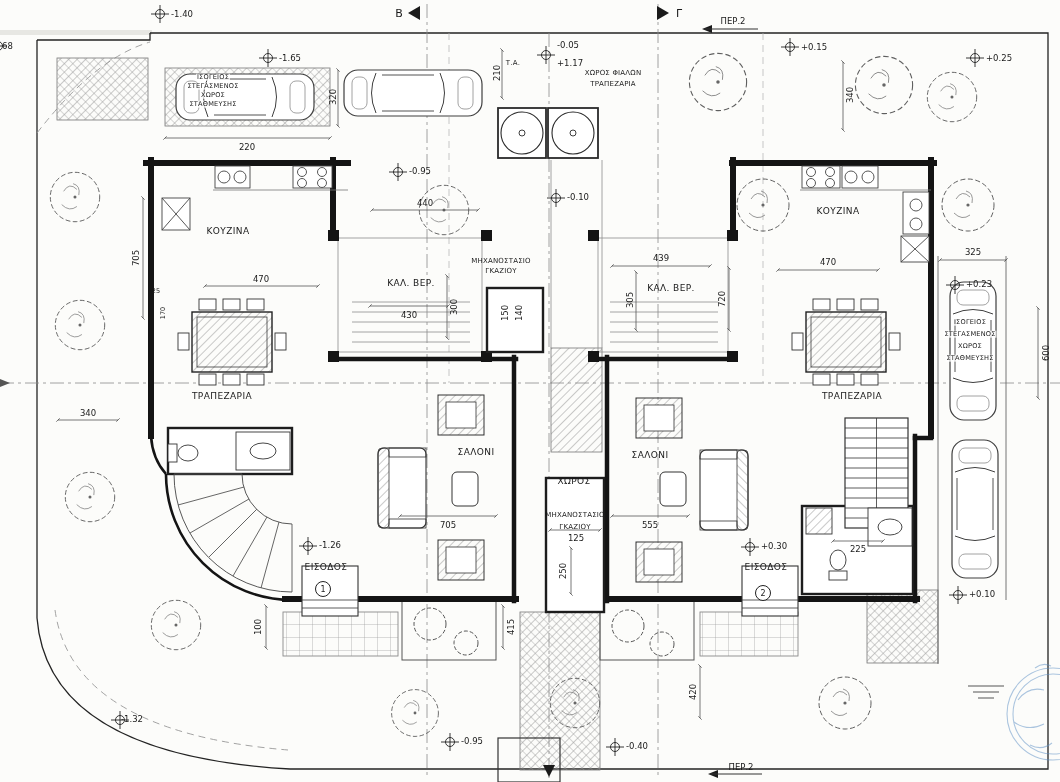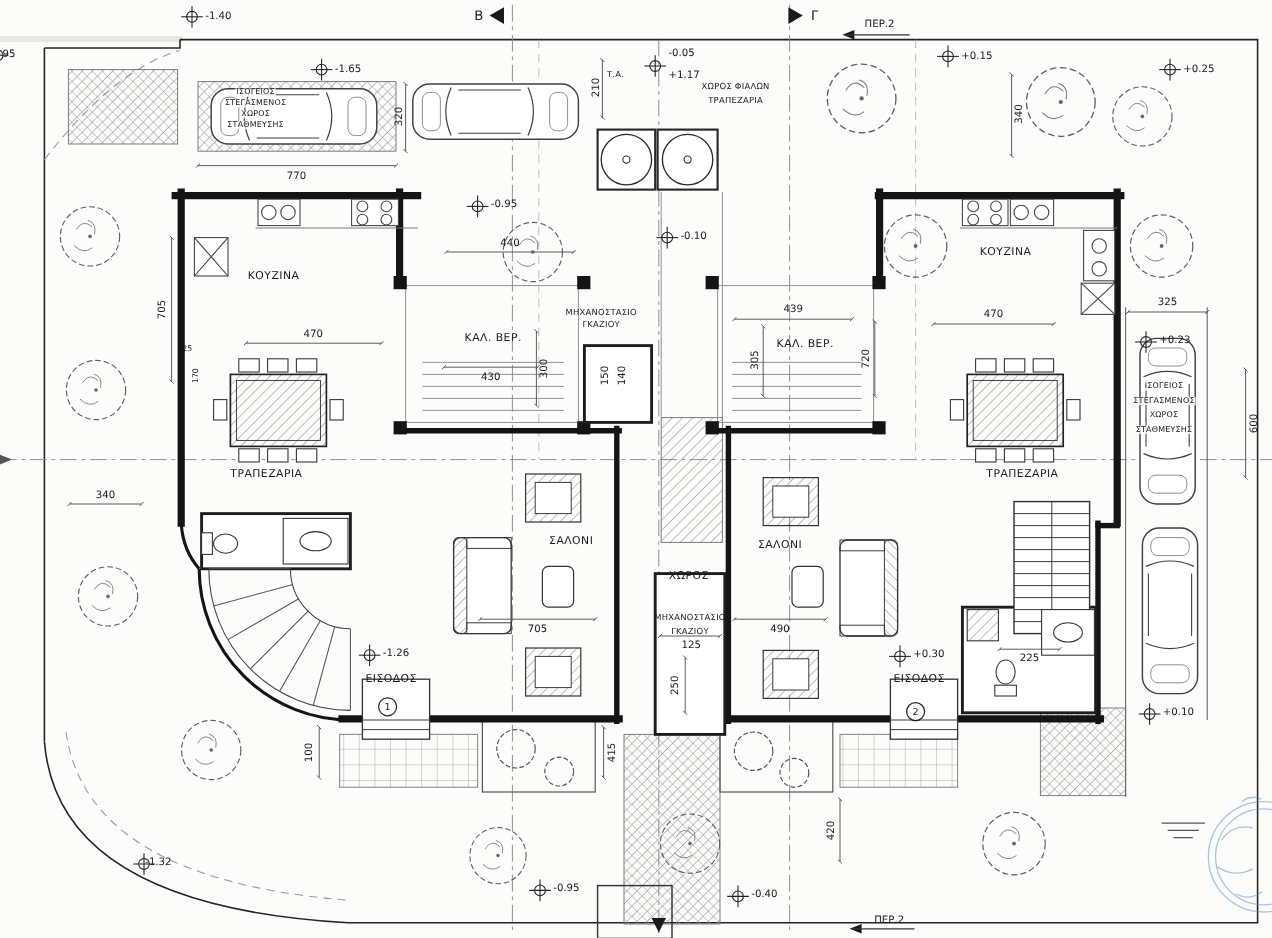--- a/index.html
+++ b/index.html
@@ -367,21 +367,21 @@
   <g opacity="0.5" stroke="#5b8ec4" fill="none" stroke-width="1.1">
     <circle cx="1053" cy="714" r="46"></circle>
     <circle cx="1053" cy="714" r="40"></circle>
     <path d="M1018,700 q10,-14 26,-10 M1014,722 q14,10 30,2 M1030,745 q12,6 22,-2 M1035,668 q8,-6 16,-2"></path>
   </g>
 </svg>
 
 <div>
 
   <div class="lbl la" style="left:171px;top:14px">-1.40</div>
-  <div class="lbl la" style="left:2px;top:46px">95</div>
+  <div class="lbl la" style="left:2px;top:46px">68</div>
   <div class="lbl la" style="left:279px;top:58px">-1.65</div>
   <div class="lbl la" style="left:557px;top:45px">-0.05</div>
   <div class="lbl la" style="left:557px;top:63px">+1.17</div>
   <div class="lbl la" style="left:801px;top:47px">+0.15</div>
   <div class="lbl la" style="left:986px;top:58px">+0.25</div>
   <div class="lbl la" style="left:409px;top:171px">-0.95</div>
   <div class="lbl la" style="left:567px;top:197px">-0.10</div>
   <div class="lbl la" style="left:966px;top:284px">+0.23</div>
   <div class="lbl la" style="left:319px;top:545px">-1.26</div>
   <div class="lbl la" style="left:761px;top:546px">+0.30</div>
@@ -419,42 +419,42 @@
 
   <div class="lbl c pk" style="left:213px;top:77px">ΙΣΟΓΕΙΟΣ</div>
   <div class="lbl c pk" style="left:213px;top:86px">ΣΤΕΓΑΣΜΕΝΟΣ</div>
   <div class="lbl c pk" style="left:213px;top:95px">ΧΩΡΟΣ</div>
   <div class="lbl c pk" style="left:213px;top:104px">ΣΤΑΘΜΕΥΣΗΣ</div>
   <div class="lbl c pk" style="left:970px;top:322px">ΙΣΟΓΕΙΟΣ</div>
   <div class="lbl c pk" style="left:970px;top:334px">ΣΤΕΓΑΣΜΕΝΟΣ</div>
   <div class="lbl c pk" style="left:970px;top:346px">ΧΩΡΟΣ</div>
   <div class="lbl c pk" style="left:970px;top:358px">ΣΤΑΘΜΕΥΣΗΣ</div>
 
-  <div class="lbl c" style="left:247px;top:147px">770</div>
+  <div class="lbl c" style="left:247px;top:147px">220</div>
   <div class="lbl cv" style="left:333px;top:97px">320</div>
   <div class="lbl cv" style="left:497px;top:73px">210</div>
   <div class="lbl cv" style="left:850px;top:95px">340</div>
   <div class="lbl cv" style="left:136px;top:258px">705</div>
   <div class="lbl c" style="left:261px;top:279px">470</div>
   <div class="lbl c" style="left:425px;top:203px">440</div>
   <div class="lbl cv" style="left:454px;top:307px">300</div>
   <div class="lbl c" style="left:409px;top:315px">430</div>
   <div class="lbl c tiny" style="left:156px;top:291px">25</div>
   <div class="lbl cv tiny" style="left:163px;top:313px">170</div>
   <div class="lbl cv" style="left:505px;top:313px">150</div>
   <div class="lbl cv" style="left:519px;top:313px">140</div>
   <div class="lbl c" style="left:661px;top:258px">439</div>
   <div class="lbl cv" style="left:630px;top:300px">305</div>
   <div class="lbl c" style="left:828px;top:262px">470</div>
   <div class="lbl cv" style="left:722px;top:299px">720</div>
   <div class="lbl c" style="left:973px;top:252px">325</div>
   <div class="lbl cv" style="left:1046px;top:353px">600</div>
   <div class="lbl c" style="left:88px;top:413px">340</div>
   <div class="lbl c" style="left:448px;top:525px">705</div>
-  <div class="lbl c" style="left:650px;top:525px">490</div>
+  <div class="lbl c" style="left:650px;top:525px">555</div>
   <div class="lbl c" style="left:576px;top:538px">125</div>
   <div class="lbl cv" style="left:563px;top:571px">250</div>
   <div class="lbl c" style="left:858px;top:549px">225</div>
   <div class="lbl cv" style="left:258px;top:627px">100</div>
   <div class="lbl cv" style="left:511px;top:627px">415</div>
   <div class="lbl cv" style="left:693px;top:692px">420</div>
 </div>
 
 </div>
 

